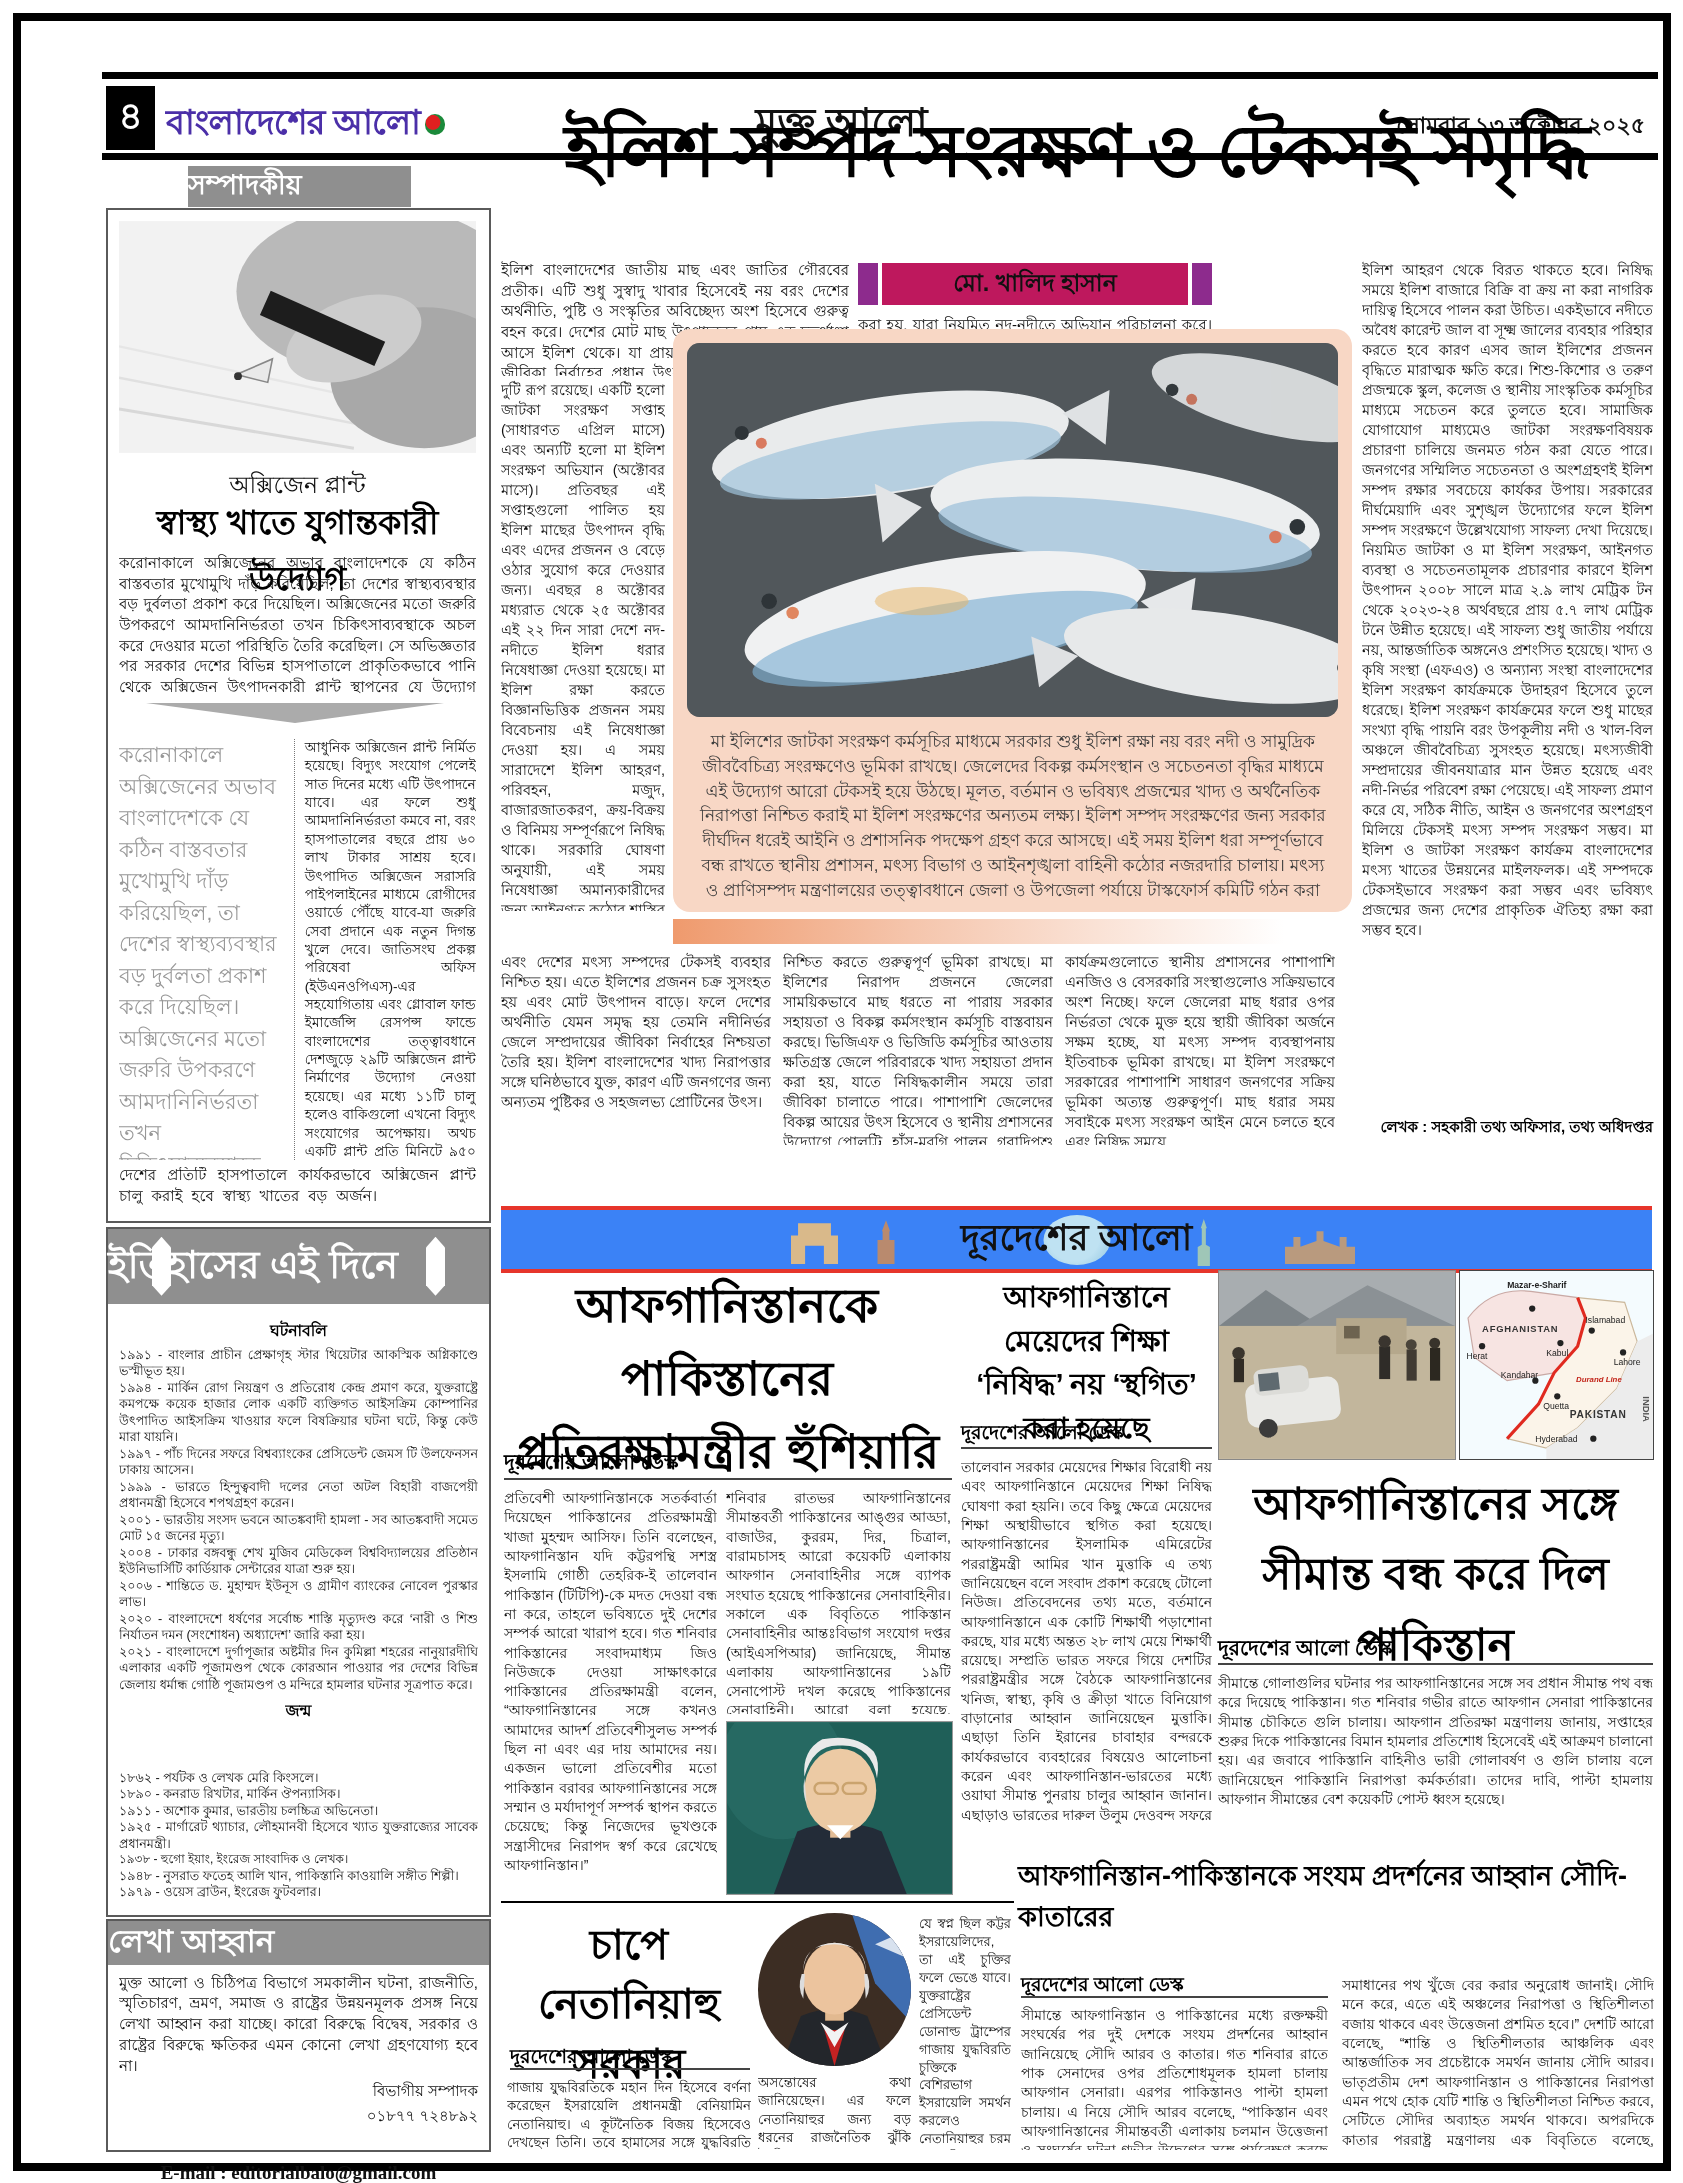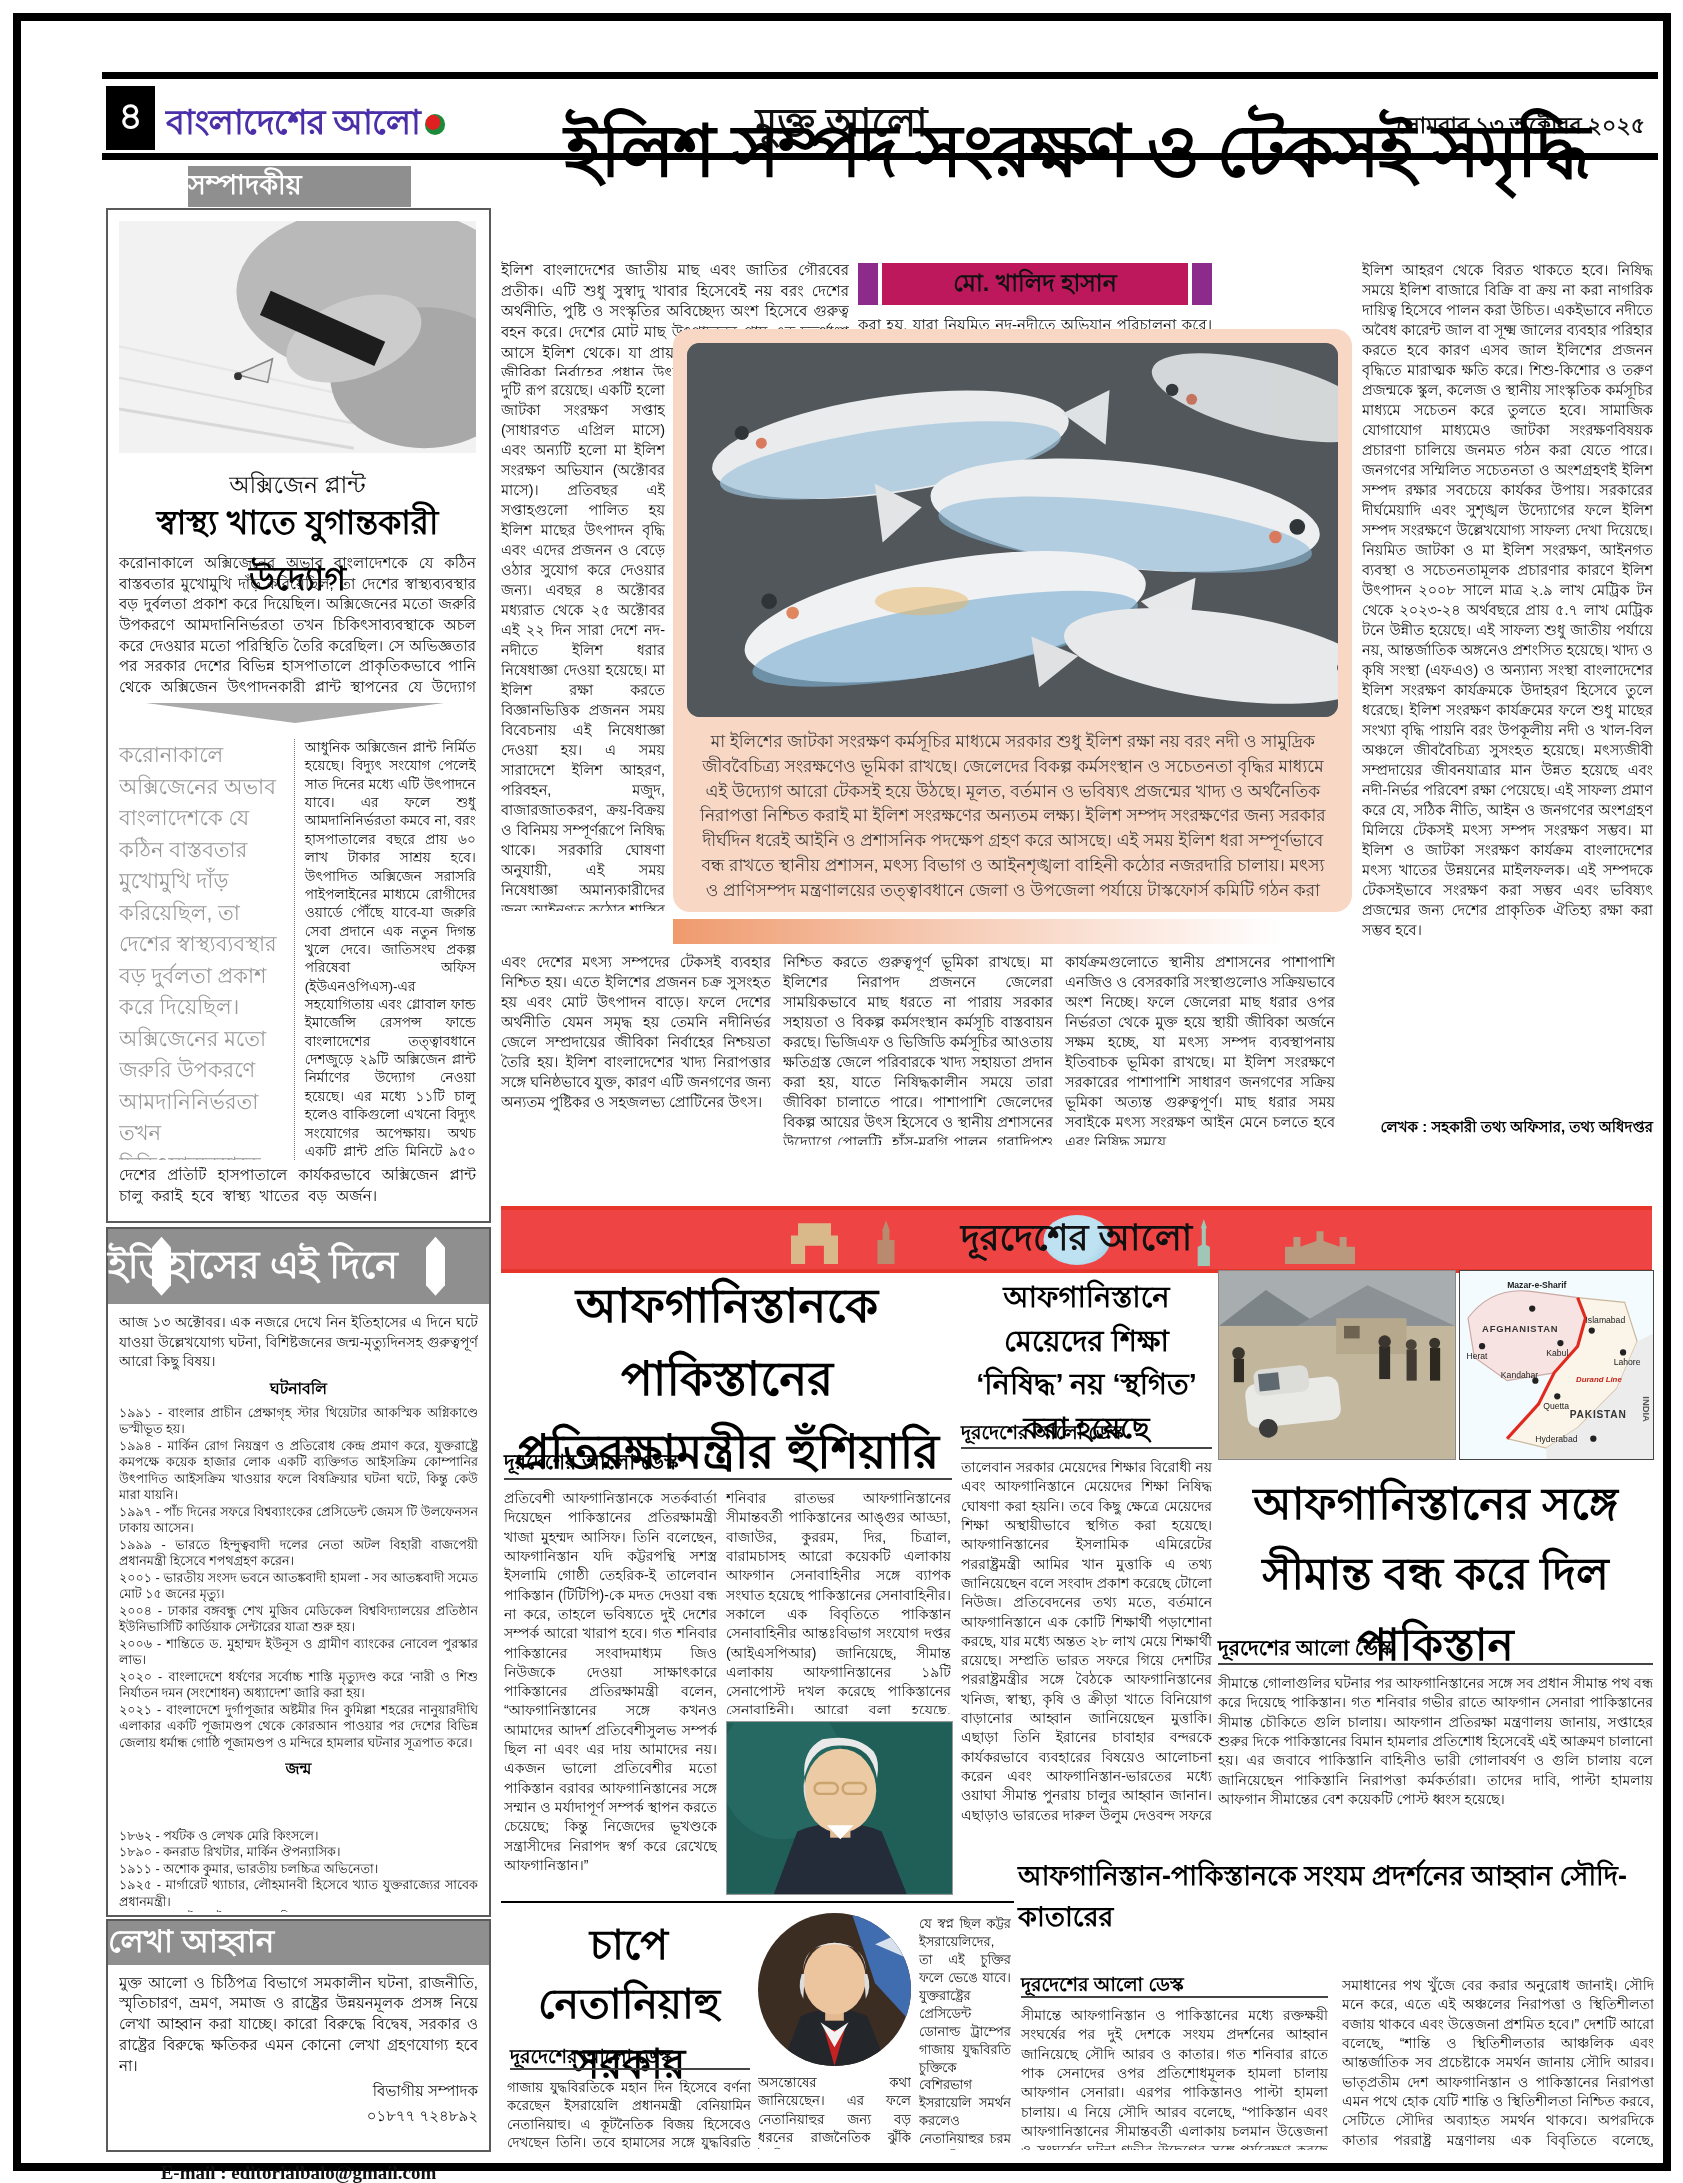--- a/index.html
+++ b/index.html
@@ -66,21 +66,20 @@
   <div class="abs jt" style="left:11px;top:957px;width:357px;height:44px;font-size:15px;font-family:Liberation Mono, monospace;">দেশের প্রতিটি হাসপাতালে কার্যকরভাবে অক্সিজেন প্লান্ট চালু করাই হবে স্বাস্থ্য খাতের বড় অর্জন।</div>
 </div>
 
 <div class="abs box" style="left:106px;top:1227px;width:381px;height:686px;">
   <div class="band" style="height:75px;font-size:38px;position:relative;">
     <span class="deco" style="position:absolute;left:44px;top:7.8px;width:19px;height:59px;background:#fff;clip-path:polygon(50% 0,100% 18%,100% 82%,50% 100%,0 82%,0 18%);"></span>
     <span>ইতিহাসের এই দিনে</span>
     <span class="deco" style="position:absolute;right:44px;top:7.8px;width:19px;height:59px;background:#fff;clip-path:polygon(50% 0,100% 18%,100% 82%,50% 100%,0 82%,0 18%);"></span>
   </div>
   <div style="padding:9.4px 11px;height:589px;overflow:hidden;">
-    <div class="jt" style="font-size:14px;">আজ ১৩ অক্টোবর। এক নজরে দেখে নিন ইতিহাসের এ দিনে ঘটে যাওয়া উল্লেখযোগ্য ঘটনা, বিশিষ্টজনের জন্ম-মৃত্যুদিনসহ গুরুত্বপূর্ণ আরো কিছু বিষয়।</div>
     <div class="hl" style="text-align:center;font-size:15.7px;margin:4.7px 0 1.6px;">ঘটনাবলি</div>
     <div class="jt" style="font-size:12.7px;line-height:1.3;">১৯৯১ - বাংলার প্রাচীন প্রেক্ষাগৃহ স্টার থিয়েটার আকস্মিক অগ্নিকাণ্ডে ভস্মীভূত হয়।</div>
     <div class="jt" style="font-size:12.7px;line-height:1.3;">১৯৯৪ - মার্কিন রোগ নিয়ন্ত্রণ ও প্রতিরোধ কেন্দ্র প্রমাণ করে, যুক্তরাষ্ট্রে কমপক্ষে কয়েক হাজার লোক একটি ব্যক্তিগত আইসক্রিম কোম্পানির উৎপাদিত আইসক্রিম খাওয়ার ফলে বিষক্রিয়ার ঘটনা ঘটে, কিন্তু কেউ মারা যায়নি।</div>
     <div class="jt" style="font-size:12.7px;line-height:1.3;">১৯৯৭ - পাঁচ দিনের সফরে বিশ্বব্যাংকের প্রেসিডেন্ট জেমস টি উলফেনসন ঢাকায় আসেন।</div>
     <div class="jt" style="font-size:12.7px;line-height:1.3;">১৯৯৯ - ভারতে হিন্দুত্ববাদী দলের নেতা অটল বিহারী বাজপেয়ী প্রধানমন্ত্রী হিসেবে শপথগ্রহণ করেন।</div>
     <div class="jt" style="font-size:12.7px;line-height:1.3;">২০০১ - ভারতীয় সংসদ ভবনে আতঙ্কবাদী হামলা - সব আতঙ্কবাদী সমেত মোট ১৫ জনের মৃত্যু।</div>
     <div class="jt" style="font-size:12.7px;line-height:1.3;">২০০৪ - ঢাকার বঙ্গবন্ধু শেখ মুজিব মেডিকেল বিশ্ববিদ্যালয়ের প্রতিষ্ঠান ইউনিভার্সিটি কার্ডিয়াক সেন্টারের যাত্রা শুরু হয়।</div>
     <div class="jt" style="font-size:12.7px;line-height:1.3;">২০০৬ - শান্তিতে ড. মুহাম্মদ ইউনূস ও গ্রামীণ ব্যাংকের নোবেল পুরস্কার লাভ।</div>
     <div class="jt" style="font-size:12.7px;line-height:1.3;">২০২০ - বাংলাদেশে ধর্ষণের সর্বোচ্চ শাস্তি মৃত্যুদণ্ড করে ‘নারী ও শিশু নির্যাতন দমন (সংশোধন) অধ্যাদেশ’ জারি করা হয়।</div>
     <div class="jt" style="font-size:12.7px;line-height:1.3;">২০২১ - বাংলাদেশে দুর্গাপূজার অষ্টমীর দিন কুমিল্লা শহরের নানুয়ারদীঘি এলাকার একটি পূজামণ্ডপ থেকে কোরআন পাওয়ার পর দেশের বিভিন্ন জেলায় ধর্মান্ধ গোষ্ঠি পূজামণ্ডপ ও মন্দিরে হামলার ঘটনার সূত্রপাত করে।</div>
@@ -164,21 +163,21 @@
 </div>
 <div class="abs fadeline deco" style="left:673px;top:919px;width:679px;height:25px;"></div>
 
 <div class="abs jt" style="left:1362px;top:260px;width:291px;height:849px;font-size:14.5px;">ইলিশ আহরণ থেকে বিরত থাকতে হবে। নিষিদ্ধ সময়ে ইলিশ বাজারে বিক্রি বা ক্রয় না করা নাগরিক দায়িত্ব হিসেবে পালন করা উচিত। একইভাবে নদীতে অবৈধ কারেন্ট জাল বা সূক্ষ্ম জালের ব্যবহার পরিহার করতে হবে কারণ এসব জাল ইলিশের প্রজনন বৃদ্ধিতে মারাত্মক ক্ষতি করে। শিশু-কিশোর ও তরুণ প্রজন্মকে স্কুল, কলেজ ও স্থানীয় সাংস্কৃতিক কর্মসূচির মাধ্যমে সচেতন করে তুলতে হবে। সামাজিক যোগাযোগ মাধ্যমেও জাটকা সংরক্ষণবিষয়ক প্রচারণা চালিয়ে জনমত গঠন করা যেতে পারে। জনগণের সম্মিলিত সচেতনতা ও অংশগ্রহণই ইলিশ সম্পদ রক্ষার সবচেয়ে কার্যকর উপায়। সরকারের দীর্ঘমেয়াদি এবং সুশৃঙ্খল উদ্যোগের ফলে ইলিশ সম্পদ সংরক্ষণে উল্লেখযোগ্য সাফল্য দেখা দিয়েছে। নিয়মিত জাটকা ও মা ইলিশ সংরক্ষণ, আইনগত ব্যবস্থা ও সচেতনতামূলক প্রচারণার কারণে ইলিশ উৎপাদন ২০০৮ সালে মাত্র ২.৯ লাখ মেট্রিক টন থেকে ২০২৩-২৪ অর্থবছরে প্রায় ৫.৭ লাখ মেট্রিক টনে উন্নীত হয়েছে। এই সাফল্য শুধু জাতীয় পর্যায়ে নয়, আন্তর্জাতিক অঙ্গনেও প্রশংসিত হয়েছে। খাদ্য ও কৃষি সংস্থা (এফএও) ও অন্যান্য সংস্থা বাংলাদেশের ইলিশ সংরক্ষণ কার্যক্রমকে উদাহরণ হিসেবে তুলে ধরেছে। ইলিশ সংরক্ষণ কার্যক্রমের ফলে শুধু মাছের সংখ্যা বৃদ্ধি পায়নি বরং উপকূলীয় নদী ও খাল-বিল অঞ্চলে জীববৈচিত্র্য সুসংহত হয়েছে। মৎস্যজীবী সম্প্রদায়ের জীবনযাত্রার মান উন্নত হয়েছে এবং নদী-নির্ভর পরিবেশ রক্ষা পেয়েছে। এই সাফল্য প্রমাণ করে যে, সঠিক নীতি, আইন ও জনগণের অংশগ্রহণ মিলিয়ে টেকসই মৎস্য সম্পদ সংরক্ষণ সম্ভব। মা ইলিশ ও জাটকা সংরক্ষণ কার্যক্রম বাংলাদেশের মৎস্য খাতের উন্নয়নের মাইলফলক। এই সম্পদকে টেকসইভাবে সংরক্ষণ করা সম্ভব এবং ভবিষ্যৎ প্রজন্মের জন্য দেশের প্রাকৃতিক ঐতিহ্য রক্ষা করা সম্ভব হবে।</div>
 <div class="abs hl" style="left:1362px;top:1115px;width:291px;text-align:right;font-size:15px;">লেখক : সহকারী তথ্য অফিসার, তথ্য অধিদপ্তর</div>
 
 <div class="abs jt" style="left:501px;top:952px;width:270px;height:193px;font-size:14.5px;">এবং দেশের মৎস্য সম্পদের টেকসই ব্যবহার নিশ্চিত হয়। এতে ইলিশের প্রজনন চক্র সুসংহত হয় এবং মোট উৎপাদন বাড়ে। ফলে দেশের অর্থনীতি যেমন সমৃদ্ধ হয় তেমনি নদীনির্ভর জেলে সম্প্রদায়ের জীবিকা নির্বাহের নিশ্চয়তা তৈরি হয়। ইলিশ বাংলাদেশের খাদ্য নিরাপত্তার সঙ্গে ঘনিষ্ঠভাবে যুক্ত, কারণ এটি জনগণের জন্য অন্যতম পুষ্টিকর ও সহজলভ্য প্রোটিনের উৎস।</div>
 <div class="abs jt" style="left:783px;top:952px;width:270px;height:193px;font-size:14.5px;">নিশ্চিত করতে গুরুত্বপূর্ণ ভূমিকা রাখছে। মা ইলিশের নিরাপদ প্রজননে জেলেরা সাময়িকভাবে মাছ ধরতে না পারায় সরকার সহায়তা ও বিকল্প কর্মসংস্থান কর্মসূচি বাস্তবায়ন করছে। ভিজিএফ ও ভিজিডি কর্মসূচির আওতায় ক্ষতিগ্রস্ত জেলে পরিবারকে খাদ্য সহায়তা প্রদান করা হয়, যাতে নিষিদ্ধকালীন সময়ে তারা জীবিকা চালাতে পারে। পাশাপাশি জেলেদের বিকল্প আয়ের উৎস হিসেবে ও স্থানীয় প্রশাসনের উদ্যোগে পোলট্রি, হাঁস-মুরগি পালন, গবাদিপশু চাষ, ক্ষুদ্র ব্যবসা ও কারিগরি প্রশিক্ষণ কর্মসূচি পরিচালিত হচ্ছে।</div>
 <div class="abs jt" style="left:1065px;top:952px;width:270px;height:193px;font-size:14.5px;">কার্যক্রমগুলোতে স্থানীয় প্রশাসনের পাশাপাশি এনজিও ও বেসরকারি সংস্থাগুলোও সক্রিয়ভাবে অংশ নিচ্ছে। ফলে জেলেরা মাছ ধরার ওপর নির্ভরতা থেকে মুক্ত হয়ে স্থায়ী জীবিকা অর্জনে সক্ষম হচ্ছে, যা মৎস্য সম্পদ ব্যবস্থাপনায় ইতিবাচক ভূমিকা রাখছে। মা ইলিশ সংরক্ষণে সরকারের পাশাপাশি সাধারণ জনগণের সক্রিয় ভূমিকা অত্যন্ত গুরুত্বপূর্ণ। মাছ ধরার সময় সবাইকে মৎস্য সংরক্ষণ আইন মেনে চলতে হবে এবং নিষিদ্ধ সময়ে</div>
 
-<div class="abs" style="left:501px;top:1206px;width:1151px;height:59px;background:#ef4444;border-top:4.7px solid #e6352b;border-bottom:4.7px solid #e6352b;display:flex;align-items:center;justify-content:center;">
+<div class="abs" style="left:501px;top:1206px;width:1151px;height:59px;background:#3b82f6;border-top:4.7px solid #e6352b;border-bottom:4.7px solid #e6352b;display:flex;align-items:center;justify-content:center;">
   <span class="deco" style="position:absolute;left:290px;bottom:4.7px;width:47px;height:41px;background:#d9b98a;clip-path:polygon(0 100%,0 30%,15% 30%,15% 0,85% 0,85% 30%,100% 30%,100% 100%,70% 100%,70% 55%,30% 55%,30% 100%);"></span>
   <span class="deco" style="position:absolute;left:368px;bottom:4.7px;width:34px;height:44px;background:#b98a6e;clip-path:polygon(50% 0,62% 25%,60% 25%,60% 45%,75% 45%,75% 100%,25% 100%,25% 45%,40% 45%,40% 25%,38% 25%);"></span>
   <span class="deco" style="position:absolute;left:50%;transform:translateX(-50%);width:67px;height:50px;border-radius:50%;background:radial-gradient(circle at 45% 40%, #bfe2f2 0 55%, #8fc4e0 100%);"></span>
   <span style="position:relative;font-size:36px;font-weight:bold;z-index:2;">দূরদেশের আলো</span>
   <span class="deco" style="position:absolute;right:438px;bottom:3.1px;width:20.4px;height:47px;background:#9fc6b7;clip-path:polygon(50% 0,65% 20%,60% 20%,60% 55%,80% 60%,80% 100%,20% 100%,20% 60%,40% 55%,40% 20%,35% 20%);"></span>
   <span class="deco" style="position:absolute;right:297px;bottom:4.7px;width:70px;height:39px;background:#b99a7e;clip-path:polygon(0 100%,0 55%,12% 55%,12% 30%,22% 30%,22% 55%,45% 40%,45% 15%,55% 15%,55% 40%,78% 55%,78% 30%,88% 30%,88% 55%,100% 55%,100% 100%);"></span>
 </div>
 
 <div class="abs hl" style="left:501px;top:1270px;width:452px;text-align:center;font-size:47px;line-height:1.55;">আফগানিস্তানকে পাকিস্তানের প্রতিরক্ষামন্ত্রীর হুঁশিয়ারি</div>
 <div class="abs byl" style="left:504px;top:1447px;font-size:20.4px;">দূরদেশের আলো ডেস্ক</div>

